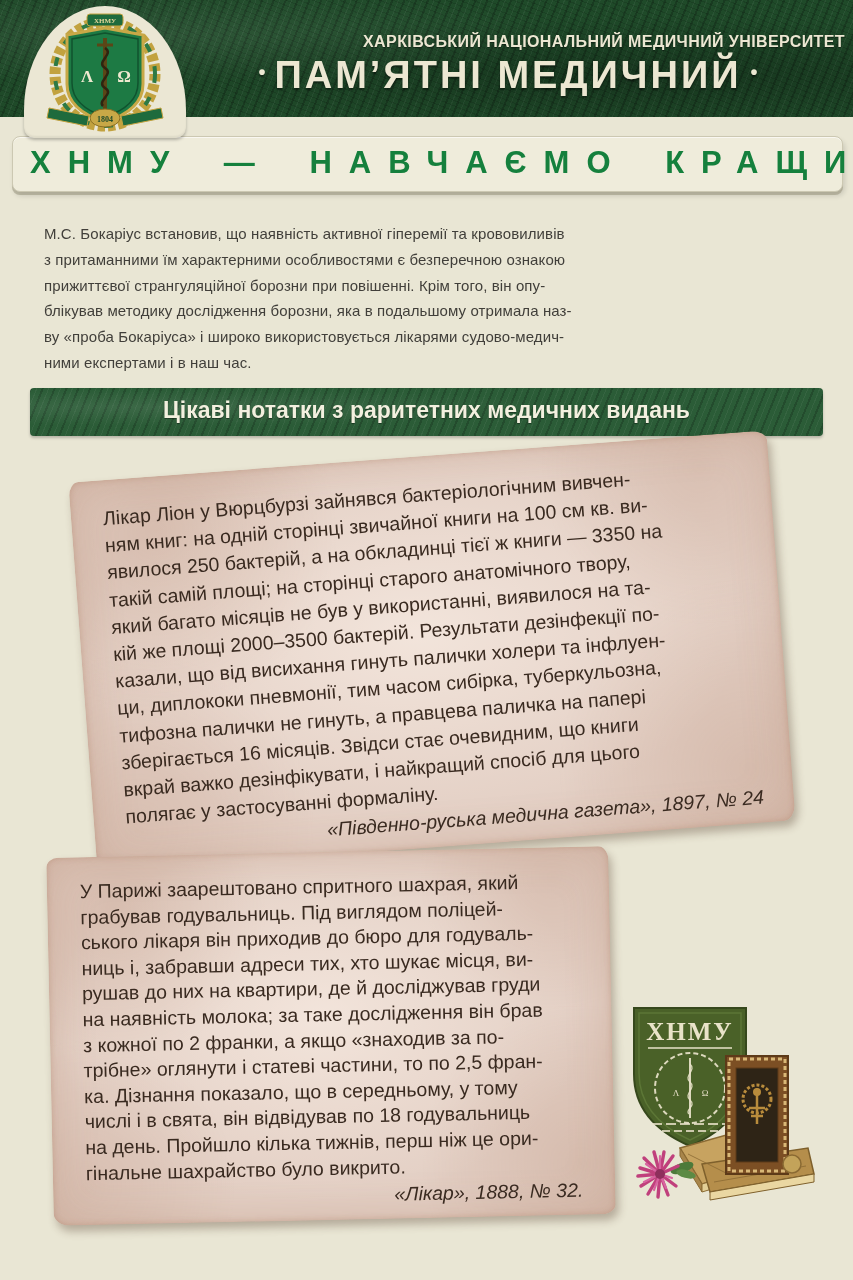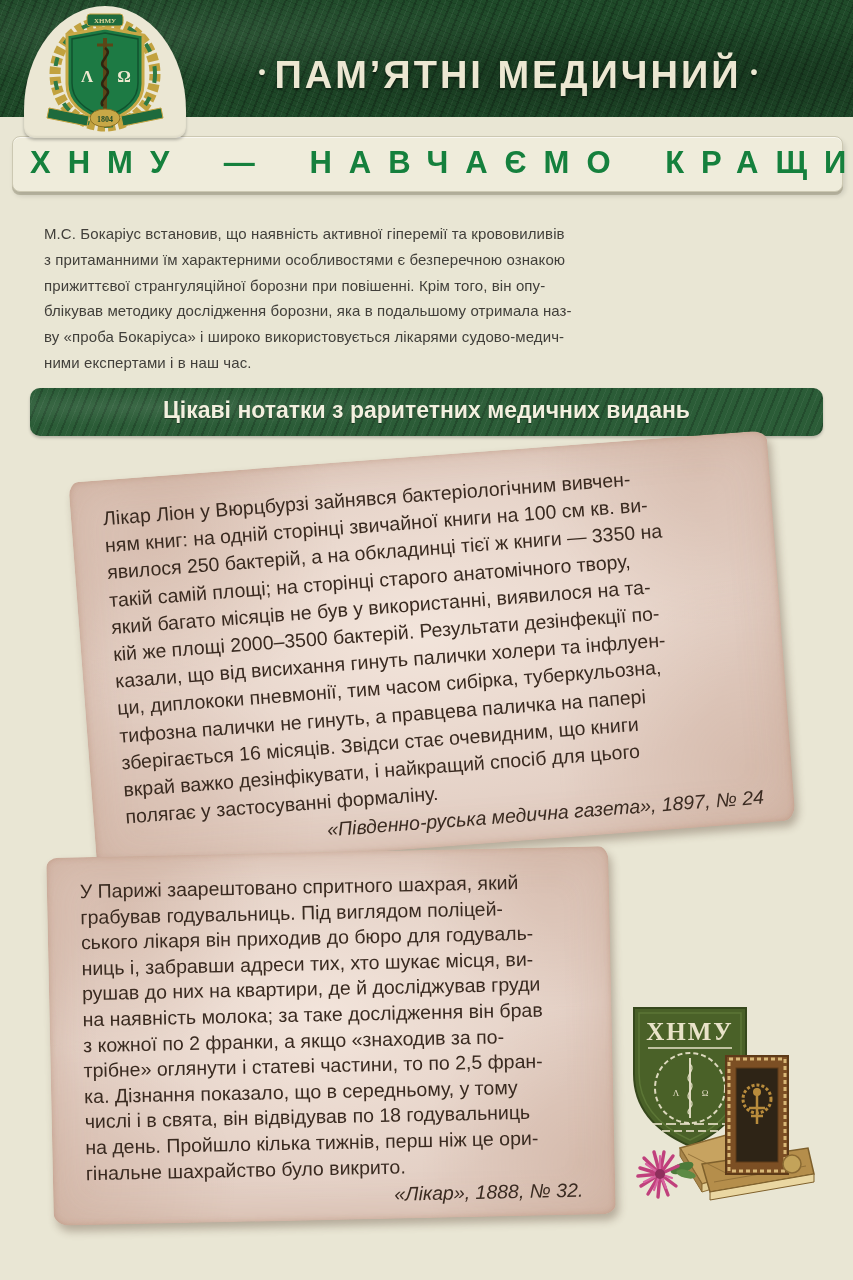--- a/index.html
+++ b/index.html
@@ -46,21 +46,21 @@
     font-weight:bold;font-size:31px;letter-spacing:17px;word-spacing:12px;
     padding-left:17px;color:#15803d;
   }
   .intro{
     position:absolute;left:44px;top:221px;width:780px;
     font-size:15px;line-height:25.8px;color:#413f3a;
     white-space:pre-line;letter-spacing:0.1px;
   }
   .section-banner{
     position:absolute;left:30px;top:388px;width:793px;height:48px;
-    background-color:#2b5c37;border-radius:10px;
+    background-color:#2b5c37;border-radius:4px;
     background-image:
       radial-gradient(ellipse at 15% 40%, rgba(255,255,255,0.08), transparent 45%),
       repeating-linear-gradient(112deg, rgba(0,0,0,0.18) 0 2px, transparent 2px 6px, rgba(255,255,255,0.05) 6px 7px, transparent 7px 11px);
     box-shadow:0 2px 3px rgba(0,0,0,0.22);
   }
   .section-banner span{
     display:block;text-align:center;line-height:44px;
     font-weight:bold;font-size:23px;color:#f3f0df;text-shadow:0 1px 1px rgba(0,0,0,0.4);
   }
   .paper{
@@ -94,20 +94,21 @@
   .card-attr{
     text-align:right;font-style:italic;font-size:19.5px;
     margin-top:3px;padding-right:8px;
   }
   .badge-art{position:absolute;left:618px;top:996px;z-index:2;}
 </style>
 </head>
 <body>
 
 <div class="header leather">
+  <div class="hdr-univ">ХАРКІВСЬКИЙ НАЦІОНАЛЬНИЙ МЕДИЧНИЙ УНІВЕРСИТЕТ</div>
   <div class="hdr-series"><span class="dot">•</span><span>ПАМ’ЯТНІ МЕДИЧНИЙ</span><span class="dot">•</span></div>
 </div>
 
 <div class="arch">
   <svg width="148" height="124" viewBox="0 0 148 124">
 
     <ellipse cx="74" cy="62" rx="50" ry="52" fill="none" stroke="#c2a23f" stroke-width="11" stroke-dasharray="7 3"></ellipse>
     <ellipse cx="74" cy="62" rx="50" ry="52" fill="none" stroke="#2e7a45" stroke-width="4" stroke-dasharray="9 15"></ellipse>
 
     <rect x="56" y="2" width="36" height="12" rx="3" fill="#1e6b3d" stroke="#c2a23f" stroke-width="1"></rect>

